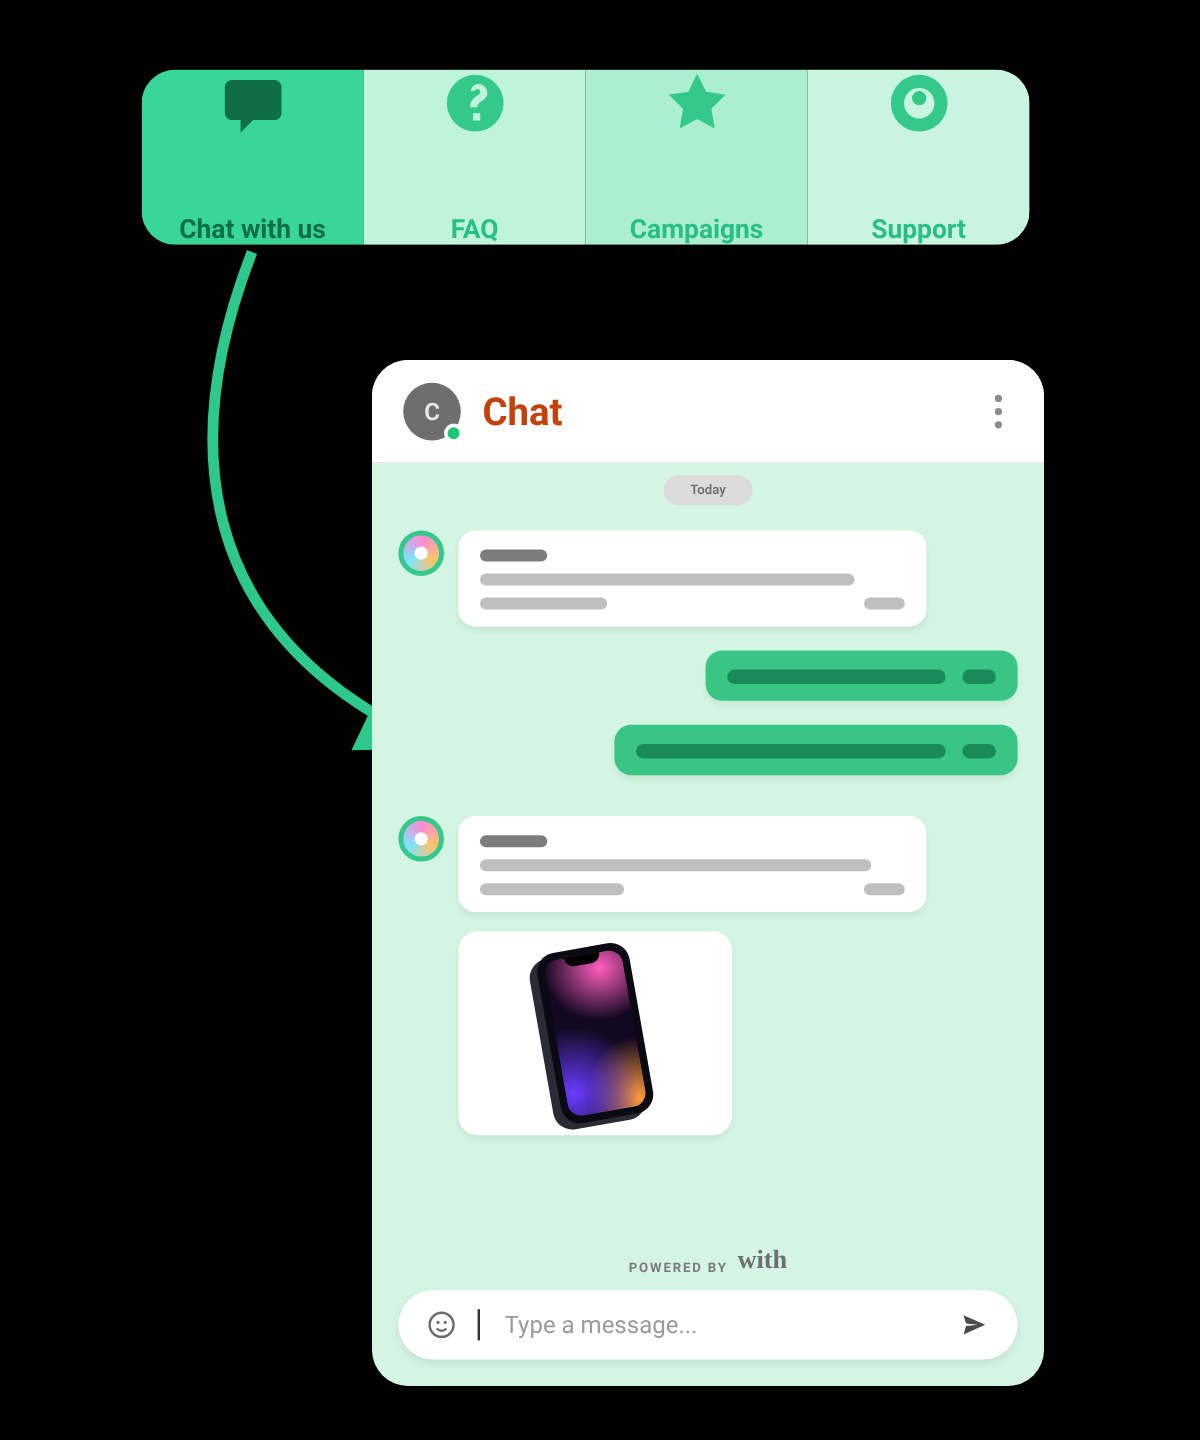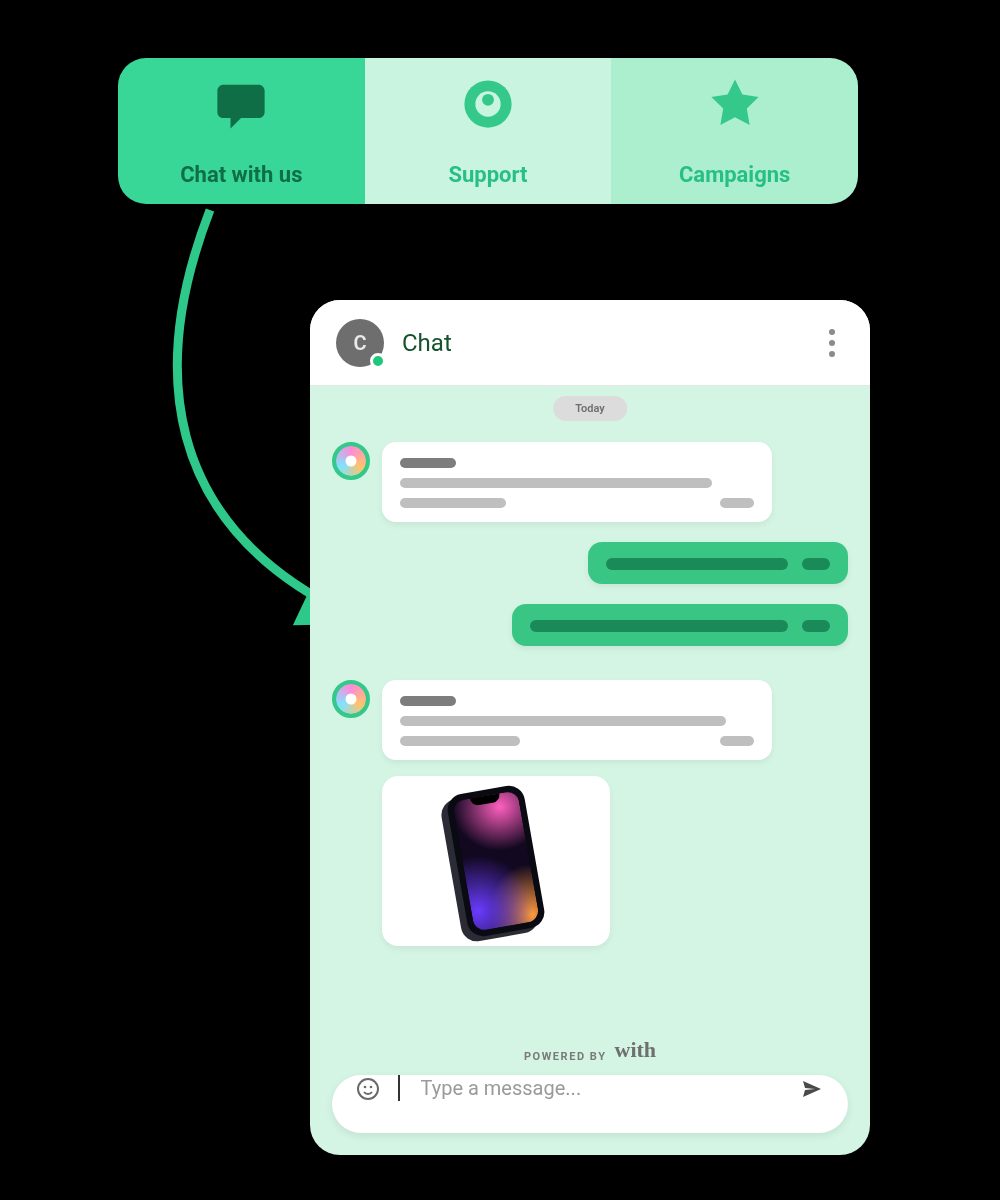--- a/index.html
+++ b/index.html
@@ -18,21 +18,21 @@
   *{box-sizing:border-box;font-family:-apple-system,BlinkMacSystemFont,"Segoe UI",Roboto,Helvetica,Arial,sans-serif}
   body{margin:0;width:1000px;height:1200px;background:#000;position:relative;overflow:hidden}
 
   
   .tabbar{
     position:absolute;left:118px;top:58px;width:740px;height:146px;
     border-radius:28px;overflow:hidden;display:flex;
     box-shadow:18px 18px 0 0 #000;
   }
   .tab{
-    flex:1;display:flex;flex-direction:column;align-items:center;justify-content:center;
+    flex:1;display:flex;flex-direction:column;align-items:center;justify-content:space-between;
     gap:30px;cursor:pointer;font-weight:700;font-size:22px;
   }
   .tab.active{background:#38d797;color:var(--brand-dark)}
   .tab.t1{background:var(--tab-bg)}
   .tab.t2{background:var(--tab-bg-d)}
   .tab.t3{background:var(--tab-bg-l)}
   .tab .lbl{color:var(--brand-dark)}
   .tab:not(.active) .lbl{color:#27bf83}
   .tab .ico{width:56px;height:56px;display:flex;align-items:center;justify-content:center}
   .tab:not(.active) .ico svg{fill:#34c98a}
@@ -46,21 +46,21 @@
     position:absolute;left:310px;top:300px;width:560px;height:855px;
     border-radius:30px;background:var(--panel-mint);overflow:hidden;
     box-shadow:18px 18px 0 0 #000;
   }
   .chat-head{
     height:86px;background:#fff;display:flex;align-items:center;gap:18px;padding:0 26px;
     border-bottom:1px solid #e6e6e6;
   }
   .avatar-head{position:relative;width:48px;height:48px;border-radius:50%;background:#6e6e6e;display:flex;align-items:center;justify-content:center;color:#e9e9e9;font-weight:600;font-size:20px}
   .avatar-head .dot{position:absolute;right:-2px;bottom:-2px;width:16px;height:16px;border-radius:50%;background:#1ec77a;border:3px solid #fff}
-  .chat-title{font-size:24px;font-weight:400;color:#14532d;flex:1}
+  .chat-title{font-size:32px;font-weight:700;color:#c2410c;flex:1}
   .kebab{width:24px;height:38px;display:flex;flex-direction:column;align-items:center;justify-content:center;gap:5px;cursor:pointer}
   .kebab span{width:6px;height:6px;border-radius:50%;background:#8b8b8b}
 
   .chat-body{position:relative;height:calc(100% - 86px);padding:16px 22px 0 22px}
 
   .date-pill{position:absolute;left:50%;top:10px;transform:translateX(-50%);background:#dcdcdc;color:#6f6f6f;font-weight:600;font-size:11px;padding:6px 22px;border-radius:18px}
 
   .msg-row{display:flex;gap:12px;margin-top:40px}
   .msg-row+.msg-row,.msg-row+.me,.me+.me,.me+.msg-row{margin-top:20px}
   .av{min-width:38px;width:38px;height:38px;border-radius:50%;background:#34c98a;display:flex;align-items:center;justify-content:center;overflow:hidden;position:relative;border:4px solid #34c98a}
@@ -94,57 +94,66 @@
     radial-gradient(140% 70% at 10% 85%,#6a3cff 0%,rgba(106,60,255,0) 60%),
     radial-gradient(120% 70% at 90% 95%,#ff9c3c 0%,rgba(255,156,60,0) 55%),
     #120820}
   .phone .notch{position:absolute;left:50%;top:6px;transform:translateX(-50%);width:30px;height:8px;background:#000;border-radius:0 0 8px 8px}
 
   .powered{position:absolute;left:50%;bottom:92px;transform:translateX(-50%);display:flex;align-items:flex-end;gap:8px;color:#7a7a7a;font-size:11px;letter-spacing:.14em;font-weight:700}
   .powered .brand{letter-spacing:0;font-size:22px;font-weight:800;font-family:Georgia,"Times New Roman",serif;color:#6f6f6f}
 
   .composer{
     position:absolute;left:22px;right:22px;bottom:22px;height:58px;background:#fff;border-radius:40px;
-    display:flex;align-items:flex-start;gap:16px;padding:0 22px;box-shadow:0 3px 8px rgba(0,0,0,.08)
+    display:flex;align-items:center;gap:16px;padding:0 22px;box-shadow:0 3px 8px rgba(0,0,0,.08)
   }
   .emoji-btn,.send-btn{width:28px;height:28px;display:flex;align-items:center;justify-content:center;cursor:pointer;color:#6a6a6a}
   .composer input{flex:1;border:none;outline:none;font-size:20px;color:#444;background:transparent}
   .composer input::placeholder{color:#9a9a9a}
   .caret{width:1.5px;height:26px;background:#333;margin-right:3px;animation:blink 1.1s steps(1) infinite}
   @keyframes blink{50%{opacity:0}}
 </style>
 </head>
 <body>
 
 <div class="tabbar">
   <div class="tab active">
     <span class="ico">
       <svg viewBox="0 0 64 64" width="56" height="56">
           <path d="M12 10h40c4 0 7 3 7 7v24c0 4-3 7-7 7H32l-12 12V48h-8c-4 0-7-3-7-7V17c0-4 3-7 7-7zm8 14h24c1.6 0 3 1.4 3 3s-1.4 3-3 3H20c-1.6 0-3-1.4-3-3s1.4-3 3-3zm0 10h16c1.6 0 3 1.4 3 3s-1.4 3-3 3H20c-1.6 0-3-1.4-3-3s1.4-3 3-3z"></path>
         </svg>
     </span>
     <span class="lbl">Chat with us</span>
   </div>
+  <div class="tab t1">
+    <span class="ico">
+      <svg viewBox="0 0 64 64" width="54" height="54">
+          <circle cx="32" cy="32" r="28"></circle>
+          <path fill="#bff3da" d="M28 20c0-4 3-7 7-7s9 3 9 9c0 5-4 7-7 9-2 1.4-3 2.6-3 5h-7c0-5 2-8 5-10 2-1.4 5-2.7 5-5 0-1.8-1.3-3-3-3-1.4 0-2.6.8-3 2l-3-0zM30 42h7v7h-7z"></path>
+        </svg>
+    </span>
+    <span class="lbl">FAQ</span>
+  </div>
+  <div class="tab t2">
+    <span class="ico">
+      <svg viewBox="0 0 64 64" width="56" height="56">
+          <path d="M32 4l8.5 17.2L59 24l-13.5 13.2L48.7 56 32 47 15.3 56l3.2-18.8L5 24l18.5-2.8z"></path>
+        </svg>
+    </span>
+    <span class="lbl">Campaigns</span>
+  </div>
   <div class="tab t3">
     <span class="ico">
       <svg viewBox="0 0 64 64" width="54" height="54">
           <circle cx="32" cy="32" r="28"></circle>
           <circle cx="32" cy="32" r="15" fill="#c9f5e0"></circle>
           <circle cx="32" cy="27" r="7"></circle>
         </svg>
     </span>
     <span class="lbl">Support</span>
-  </div>
-  <div class="tab t2">
-    <span class="ico">
-      <svg viewBox="0 0 64 64" width="56" height="56">
-          <path d="M32 4l8.5 17.2L59 24l-13.5 13.2L48.7 56 32 47 15.3 56l3.2-18.8L5 24l18.5-2.8z"></path>
-        </svg>
-    </span>
-    <span class="lbl">Campaigns</span>
   </div>
 </div>
 
 <svg class="arrow" viewBox="0 0 260 460">
   <defs>
     <marker id="ah" viewBox="0 0 12 12" refX="8" refY="6" markerWidth="9" markerHeight="9" orient="auto-start-reverse">
       <path d="M1 1 L11 6 L1 11 z" fill="#2ec98a"></path>
     </marker>
   </defs>
   <path d="M80 5 C 20 160, 30 320, 220 410" stroke="#2ec98a" stroke-width="9" fill="none" marker-end="url(#ah)"></path>

